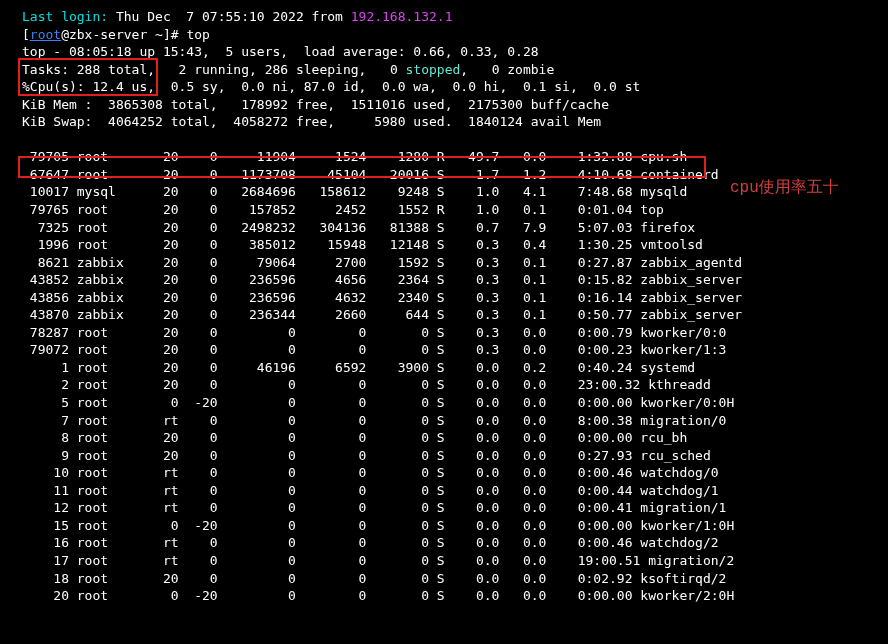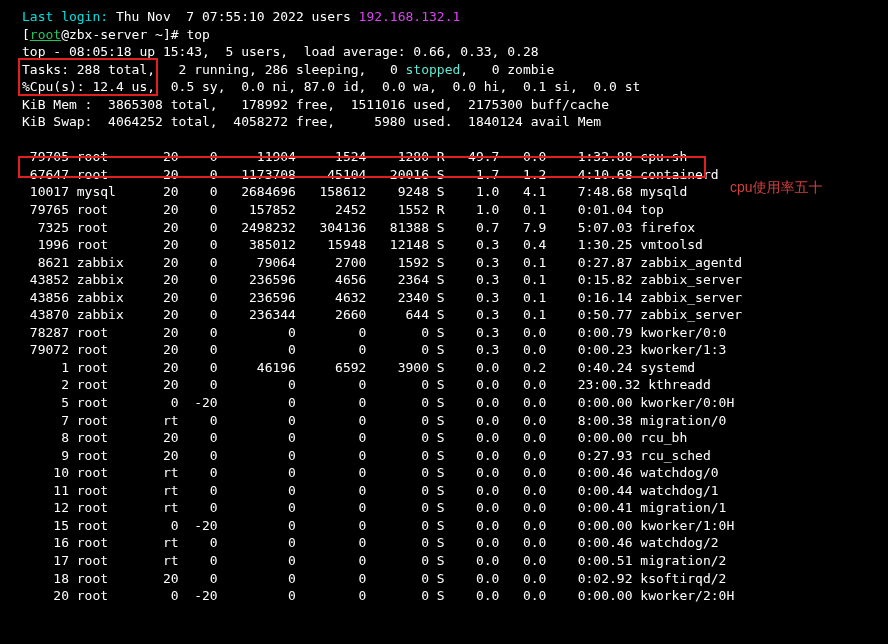--- a/index.html
+++ b/index.html
@@ -18,37 +18,37 @@
       padding: 8px 4px 4px 22px;
       line-height: 1.35;
       position: relative;
     }
     .line {
       white-space: pre;
     }
     .cyan { color: #00e0e0; }
     .magenta { color: #d946ef; }
     .yellow { color: #5eead4; }
-    .red { color: #22c55e; text-decoration: underline; }
+    .red { color: #3b82f6; text-decoration: underline; }
     .redbox {
       position: absolute;
       border: 2px solid #e02020;
       pointer-events: none;
     }
     .annotation {
       position: absolute;
       color: #d04040;
-      font-size: 14px;
-      font-family: Liberation Sans, sans-serif;
+      font-size: 16px;
+      font-family: Liberation Mono, monospace;
     }
   </style>
 </head>
 <body>
 
-<div class="line"><span class="cyan">Last login:</span> <span>Thu Nov  7 07:55:10 2022</span> <span>users</span> <span class="magenta">192.168.132.1</span></div>
+<div class="line"><span class="cyan">Last login:</span> <span>Thu Dec  7 07:55:10 2022</span> <span>from</span> <span class="magenta">192.168.132.1</span></div>
 
 <div class="line">[<span class="red">root</span>@<span>zbx-server</span> <span>~</span>]# <span>top</span></div>
 
 <div class="line">top - 08:05:18 up 15:43,  5 users,  load average: 0.66, 0.33, 0.28</div>
 
 <div class="line"><span>Tasks:</span> <span>288 total,</span><span>   2 running, 286 sleeping,   0 </span><span class="yellow">stopped</span><span>,   0 zombie</span></div>
 
 <div class="line"><span>%Cpu(s):</span><span> 12.4 us,</span><span>  0.5 sy,  0.0 ni, 87.0 id,  0.0 wa,  0.0 hi,  0.1 si,  0.0 st</span></div>
 
 <div class="line">KiB Mem :  3865308 total,   178992 free,  1511016 used,  2175300 buff/cache</div>
@@ -73,20 +73,20 @@
     <div class="line">     2 root       20    0         0        0       0 S    0.0   0.0    23:00.32 kthreadd</div>
     <div class="line">     5 root        0  -20         0        0       0 S    0.0   0.0    0:00.00 kworker/0:0H</div>
     <div class="line">     7 root       rt    0         0        0       0 S    0.0   0.0    8:00.38 migration/0</div>
     <div class="line">     8 root       20    0         0        0       0 S    0.0   0.0    0:00.00 rcu_bh</div>
     <div class="line">     9 root       20    0         0        0       0 S    0.0   0.0    0:27.93 rcu_sched</div>
     <div class="line">    10 root       rt    0         0        0       0 S    0.0   0.0    0:00.46 watchdog/0</div>
     <div class="line">    11 root       rt    0         0        0       0 S    0.0   0.0    0:00.44 watchdog/1</div>
     <div class="line">    12 root       rt    0         0        0       0 S    0.0   0.0    0:00.41 migration/1</div>
     <div class="line">    15 root        0  -20         0        0       0 S    0.0   0.0    0:00.00 kworker/1:0H</div>
     <div class="line">    16 root       rt    0         0        0       0 S    0.0   0.0    0:00.46 watchdog/2</div>
-    <div class="line">    17 root       rt    0         0        0       0 S    0.0   0.0    0:00.51 migration/2</div>
+    <div class="line">    17 root       rt    0         0        0       0 S    0.0   0.0    19:00.51 migration/2</div>
     <div class="line">    18 root       20    0         0        0       0 S    0.0   0.0    0:02.92 ksoftirqd/2</div>
     <div class="line">    20 root        0  -20         0        0       0 S    0.0   0.0    0:00.00 kworker/2:0H</div>
   </div>
 
 <div class="redbox" style="left:18px; top:58px; width:140px; height:38px;"></div>
 <div class="redbox" style="left:18px; top:156px; width:688px; height:22px;"></div>
 <div class="annotation" style="left:730px; top:178px;">cpu使用率五十</div>
 
 </body></html>

